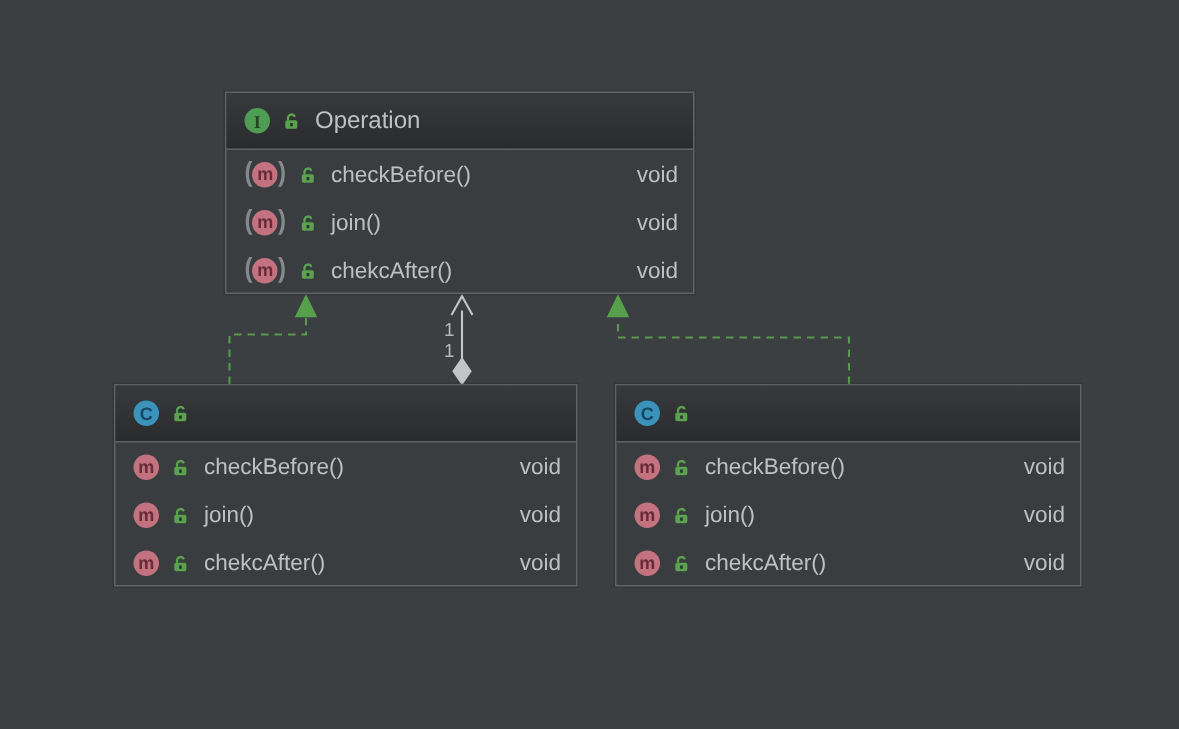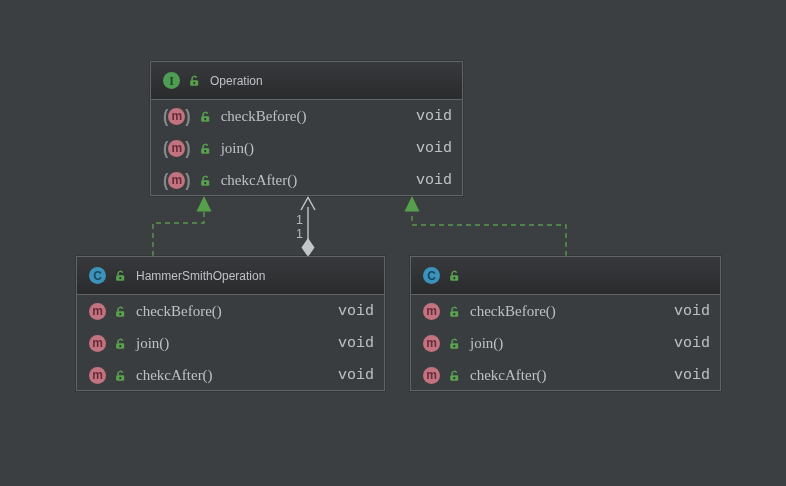--- a/index.html
+++ b/index.html
@@ -28,35 +28,35 @@
     height: 38px;
     display: flex;
     align-items: center;
     padding: 0 10px 0 12px;
     background: linear-gradient(#37393c, #292b2d);
     border-bottom: 1px solid #606365;
     box-sizing: border-box;
   }
   .uml-title {
     color: #bec1c4;
-    font-size: 12px;
+    font-size: 16px;
     margin-left: 10px;
     white-space: nowrap;
   }
   .uml-row {
     height: 32px;
     display: flex;
     align-items: center;
     padding: 0 10px 0 12px;
     color: #bec1c4;
     font-size: 15px;
     box-sizing: border-box;
   }
-  .mname { margin-left: 10px; white-space: nowrap; font-family: Liberation Serif, serif; }
-  .ret { margin-left: auto; white-space: nowrap; font-family: Liberation Mono, monospace; }
+  .mname { margin-left: 10px; white-space: nowrap; }
+  .ret { margin-left: auto; white-space: nowrap; }
   .circle-icon {
     width: 17px; height: 17px;
     border-radius: 50%;
     display: inline-flex;
     align-items: center;
     justify-content: center;
     font-size: 12px;
     font-weight: bold;
     flex: 0 0 auto;
     line-height: 1;
@@ -187,21 +187,20 @@
       <span class="circle-icon cls-bg">
           <span>C</span>
         </span>
       <span class="lock-icon">
         <svg width="13" height="13" viewBox="0 0 13 13">
             <path d="M5 6.2 V4.6 a2.4 2.4 0 0 1 4.6 -0.8" fill="none" stroke="#5aa24e" stroke-width="1.5"></path>
             <rect x="3.2" y="6.2" width="8" height="5.6" rx="1.2" fill="#5aa24e"></rect>
             <rect x="6.4" y="8" width="1.8" height="2.2" fill="#2f3335"></rect>
           </svg>
       </span>
-      <span class="uml-title">HammerSmithOperation</span>
     </div>
 
     <div class="uml-row">
       <span class="circle-icon mth-bg">
           <span>m</span>
         </span>
       <span class="lock-icon">
         <svg width="13" height="13" viewBox="0 0 13 13">
             <path d="M5 6.2 V4.6 a2.4 2.4 0 0 1 4.6 -0.8" fill="none" stroke="#5aa24e" stroke-width="1.5"></path>
             <rect x="3.2" y="6.2" width="8" height="5.6" rx="1.2" fill="#5aa24e"></rect>

